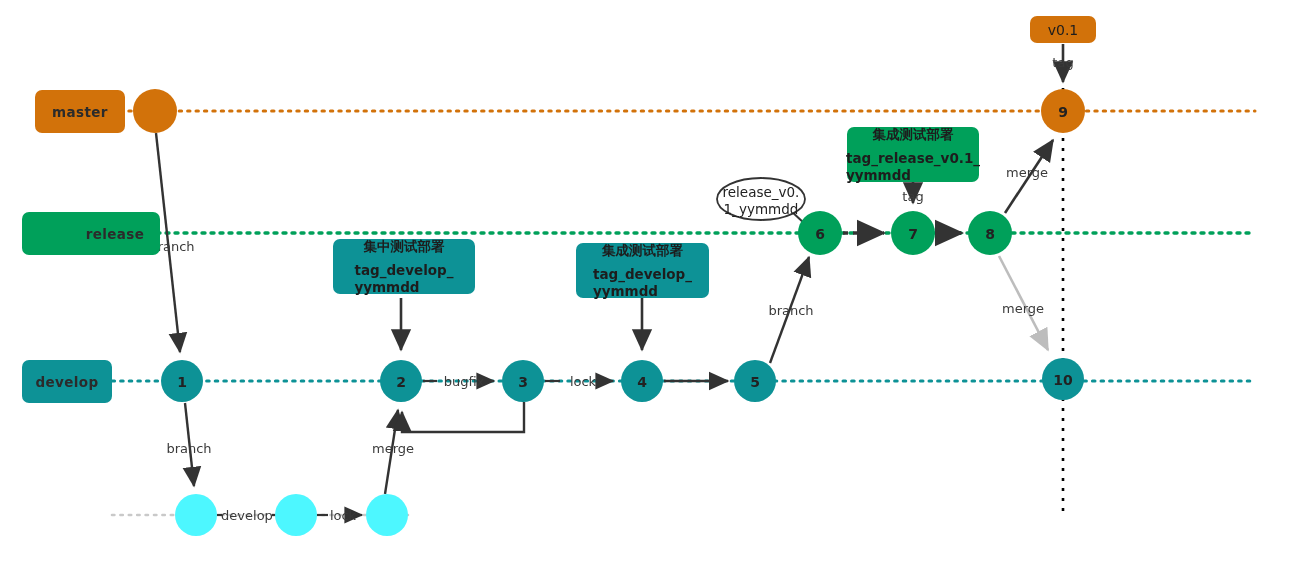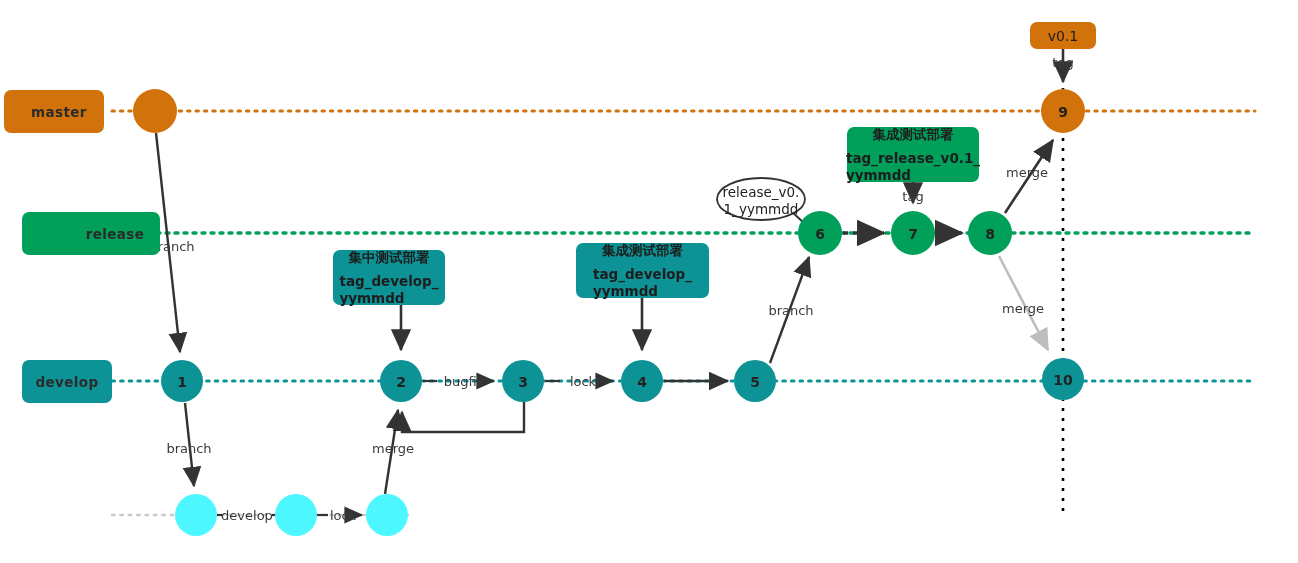--- a/index.html
+++ b/index.html
@@ -152,31 +152,31 @@
       <text class="edge-text" x="464" y="381">bugfix</text>
       <text class="edge-text" x="583" y="381">lock</text>
       <text class="edge-text" x="791" y="310">branch</text>
       <text class="edge-text" x="913" y="196">tag</text>
       <text class="edge-text" x="1027" y="172">merge</text>
       <text class="edge-text" x="1023" y="308">merge</text>
       <text class="edge-text" x="1063" y="62">tag</text>
     </g>
   </svg>
 
-  <div class="lane-label" style="left:4px;top:90px;width:90px;height:43px;background:#d2720a;padding-left:10px;">
+  <div class="lane-label" style="left:35px;top:90px;width:90px;height:43px;background:#d2720a;">
     <span>master</span>
   </div>
   <div class="lane-label" style="left:22px;top:212px;width:90px;height:43px;background:#00a05a;padding-left:48px;">
     <span>release</span>
   </div>
   <div class="lane-label" style="left:22px;top:360px;width:90px;height:43px;background:#0d9296;">
     <span>develop</span>
   </div>
 
-  <div class="anno" style="left:333px;top:250px;width:112px;height:55px;background:#0d9296;">
+  <div class="anno" style="left:333px;top:239px;width:142px;height:55px;background:#0d9296;">
     <span class="l1">集中测试部署</span>
     <span class="l2">
         <div>tag_develop_</div>
         <div>yymmdd</div>
       </span>
   </div>
 
   <div class="anno" style="left:576px;top:243px;width:133px;height:55px;background:#0d9296;">
     <span class="l1">集成测试部署</span>
     <span class="l2">
@@ -186,17 +186,17 @@
   </div>
 
   <div class="anno" style="left:847px;top:127px;width:132px;height:55px;background:#00a05a;">
     <span class="l1">集成测试部署</span>
     <span class="l2">
         <div>tag_release_v0.1_</div>
         <div>yymmdd</div>
       </span>
   </div>
 
-  <div class="tagbox" style="left:1030px;top:22px;width:66px;height:27px;background:#d2720a;">
+  <div class="tagbox" style="left:1030px;top:16px;width:66px;height:27px;background:#d2720a;">
     <span>v0.1</span>
   </div>
 
 </div>
 
 </body></html>

